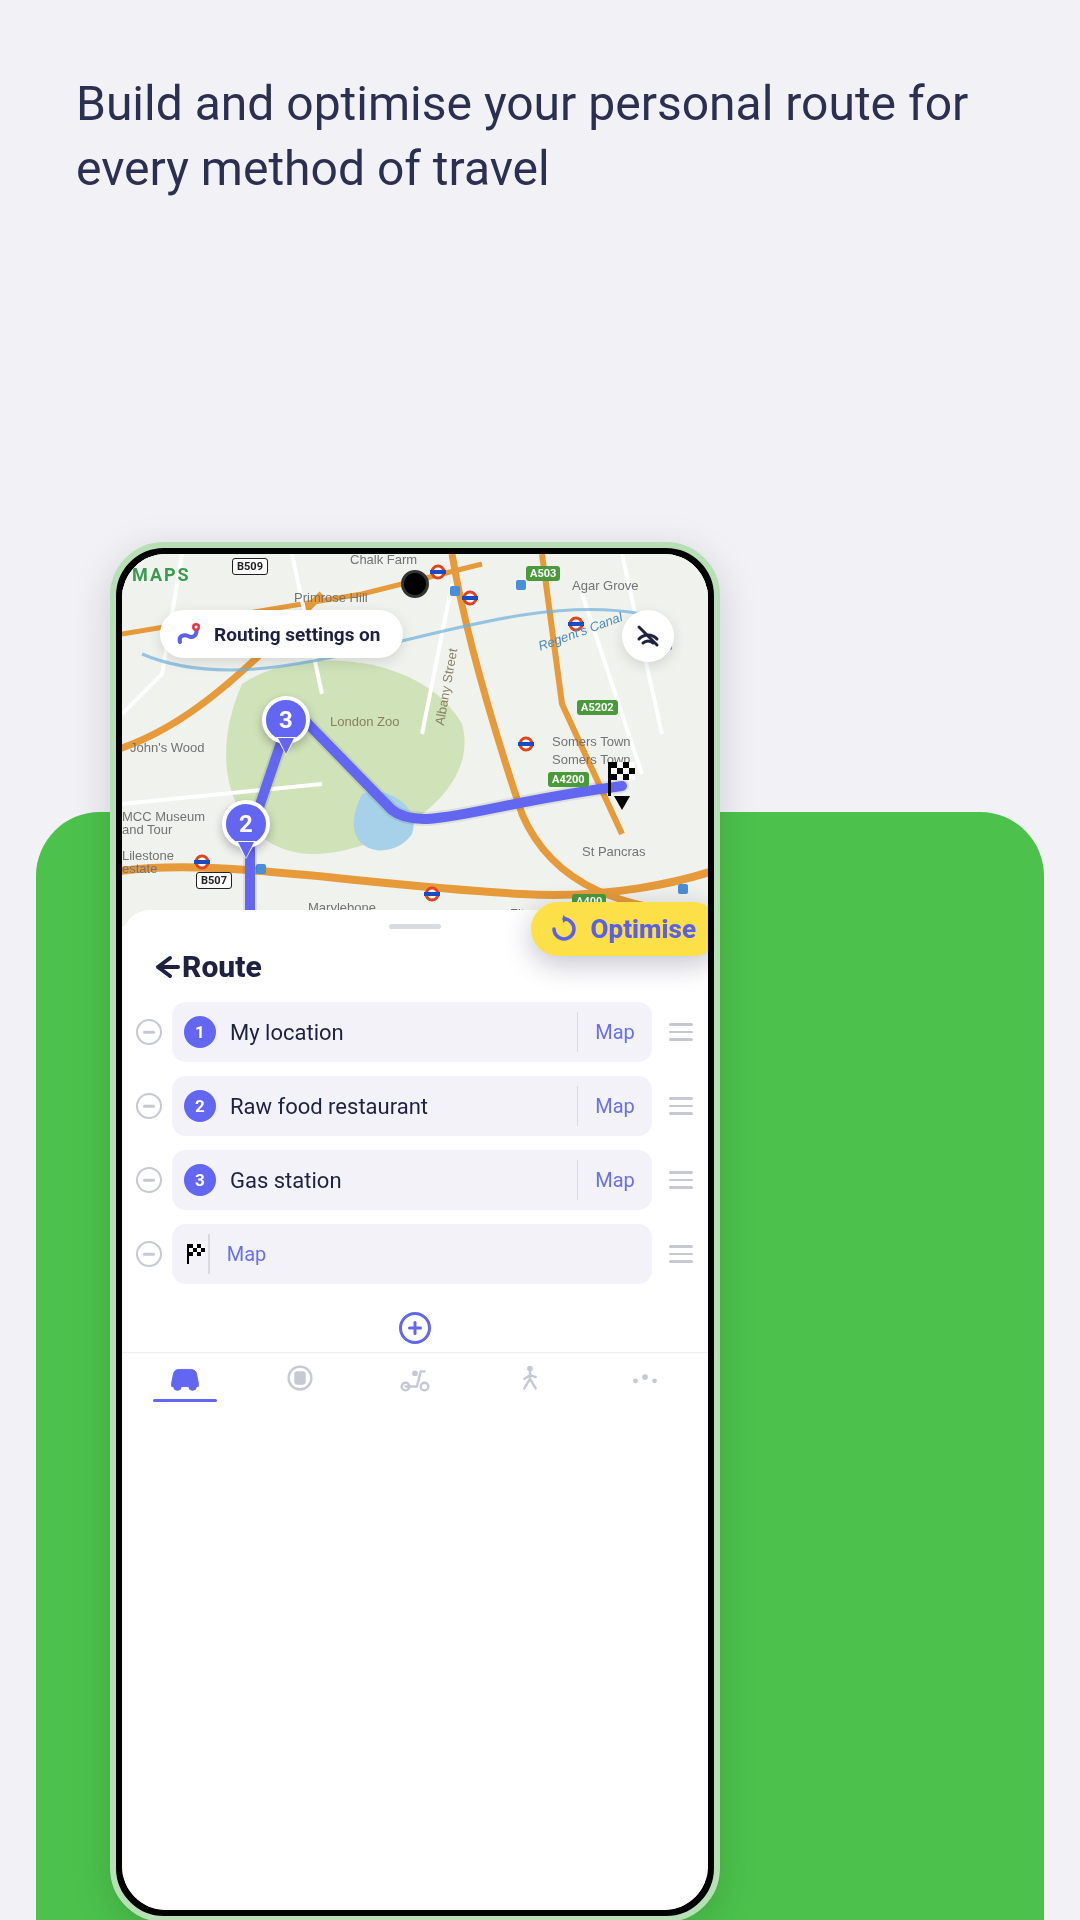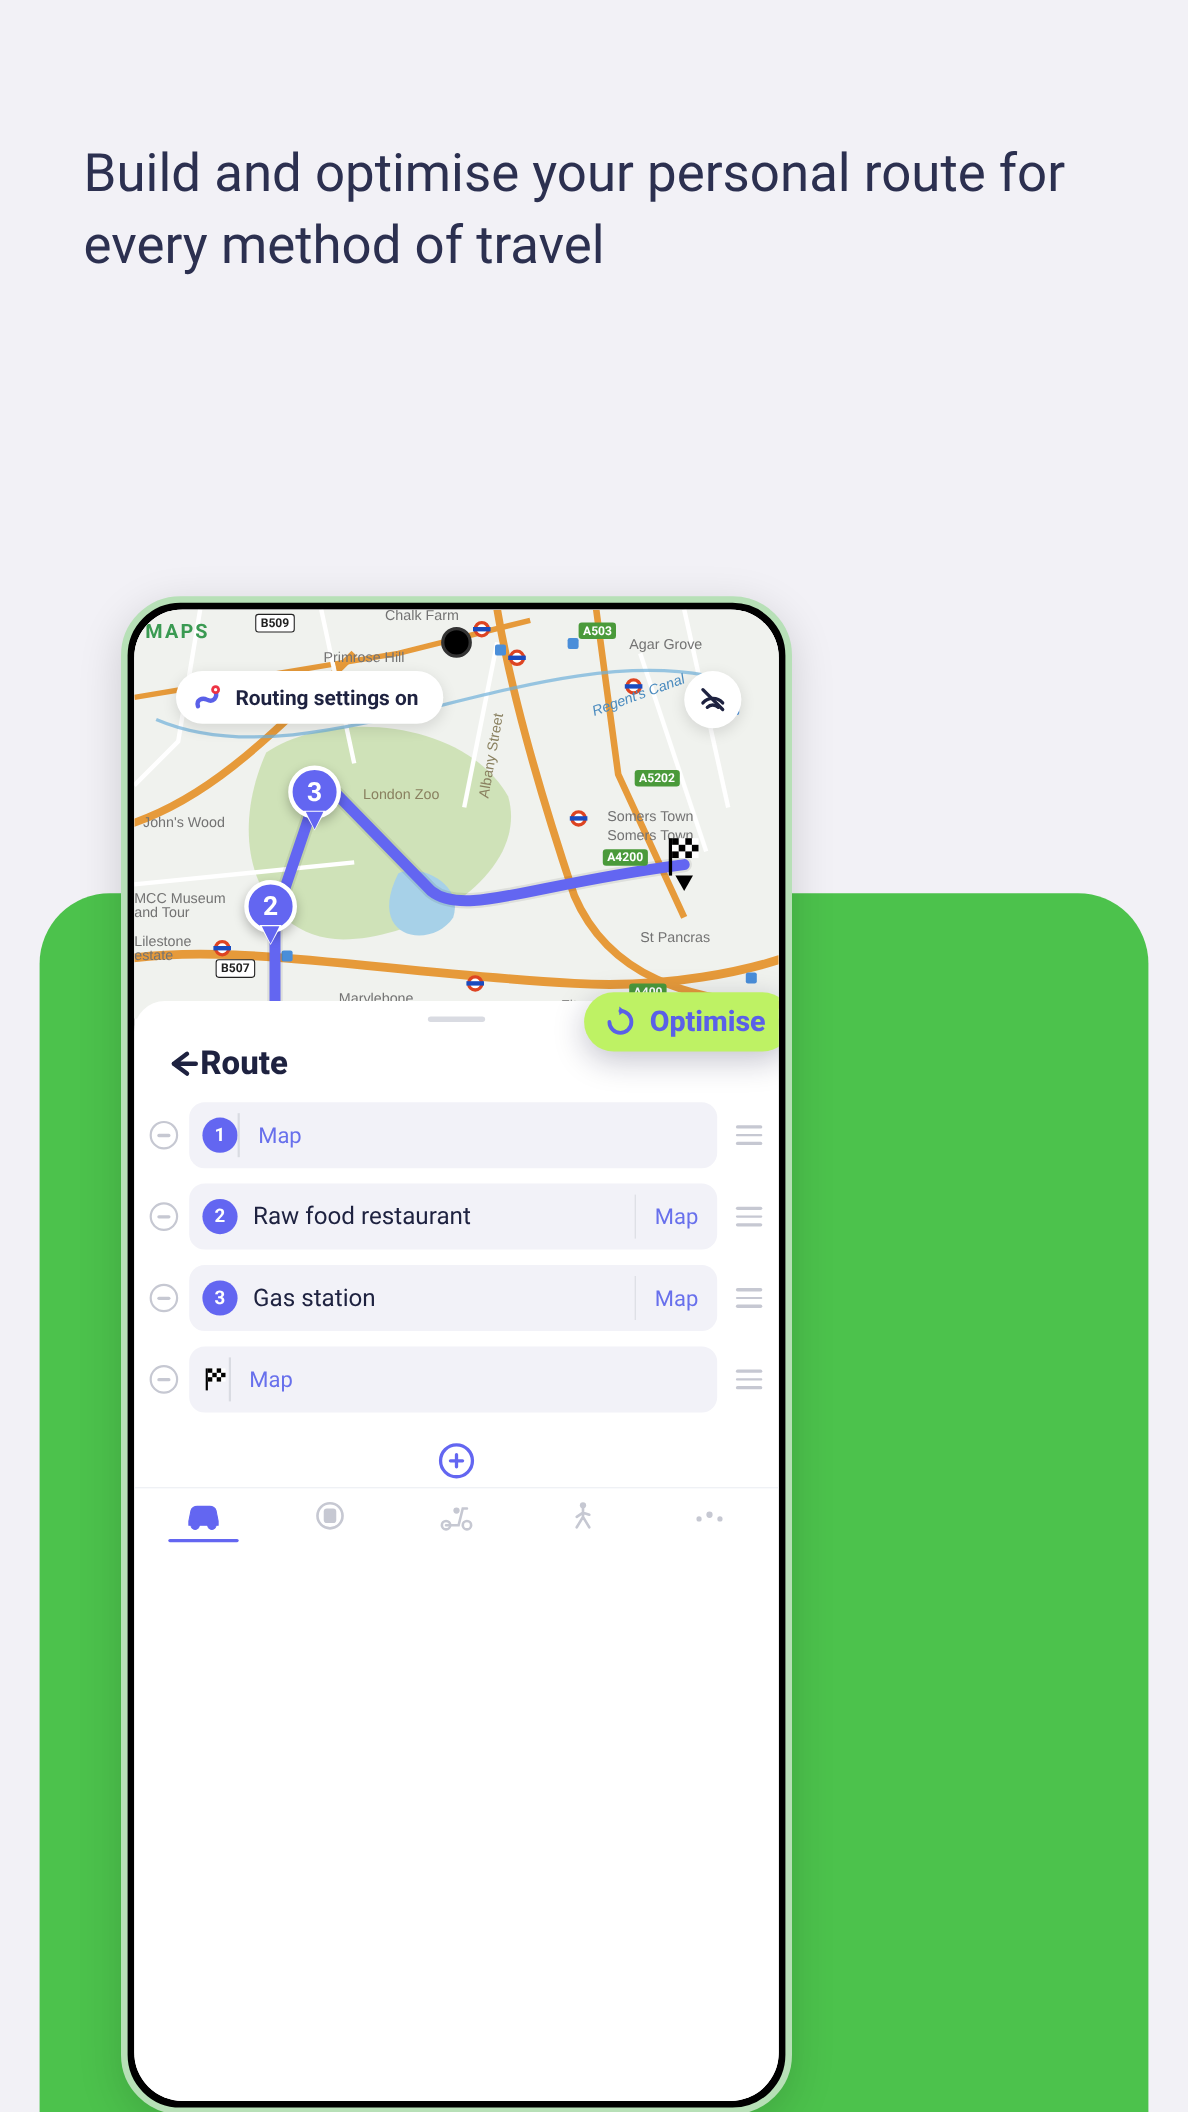--- a/index.html
+++ b/index.html
@@ -13,21 +13,20 @@
   }
   .header-area { padding: 72px 76px 0 76px; }
   .title {
     font-size: 92px;
     font-weight: 800;
     color: #1e2240;
     line-height: 1.08;
     letter-spacing: -1px;
   }
   .subtitle {
-    margin-top: 54px;
     font-size: 48px;
     color: #2c3050;
     line-height: 1.35;
     font-weight: 400;
   }
   .green-bg {
     position: absolute;
     left: 36px;
     right: 36px;
     top: 812px;
@@ -201,21 +200,21 @@
   }
   .sheet-header {
     display: flex; align-items: center;
     padding: 10px 26px 18px 26px;
   }
   .back-btn { width: 34px; height: 34px; display:flex; align-items:center; justify-content:center; }
   .sheet-title { font-size: 30px; font-weight: 800; color: #1e2240; }
   .optimise-pill {
     position: absolute;
     right: -12px; top: -8px;
-    background: #bef264;
+    background: #fde047;
     border-radius: 40px;
     padding: 12px 24px 12px 18px;
     display: flex;
     align-items: center;
     gap: 12px;
     box-shadow: 0 8px 28px rgba(20,20,60,0.25);
     z-index: 25;
   }
   .optimise-text { font-size: 26px; font-weight: 800; color: #5a60e8; }
 
@@ -453,20 +452,21 @@
           </div>
           <div class="sheet-title">Route</div>
         </div>
 
         <div class="stops">
 
           <div class="stop-row">
             <div class="remove-btn"></div>
             <div class="stop-card">
               <div class="stop-num">1</div>
+              <div class="stop-label">My location</div>
               <div class="stop-divider"></div>
               <div class="stop-map">Map</div>
             </div>
             <div class="drag-handle">
                 <span></span>
                 <span></span>
                 <span></span>
               </div>
           </div>
 

